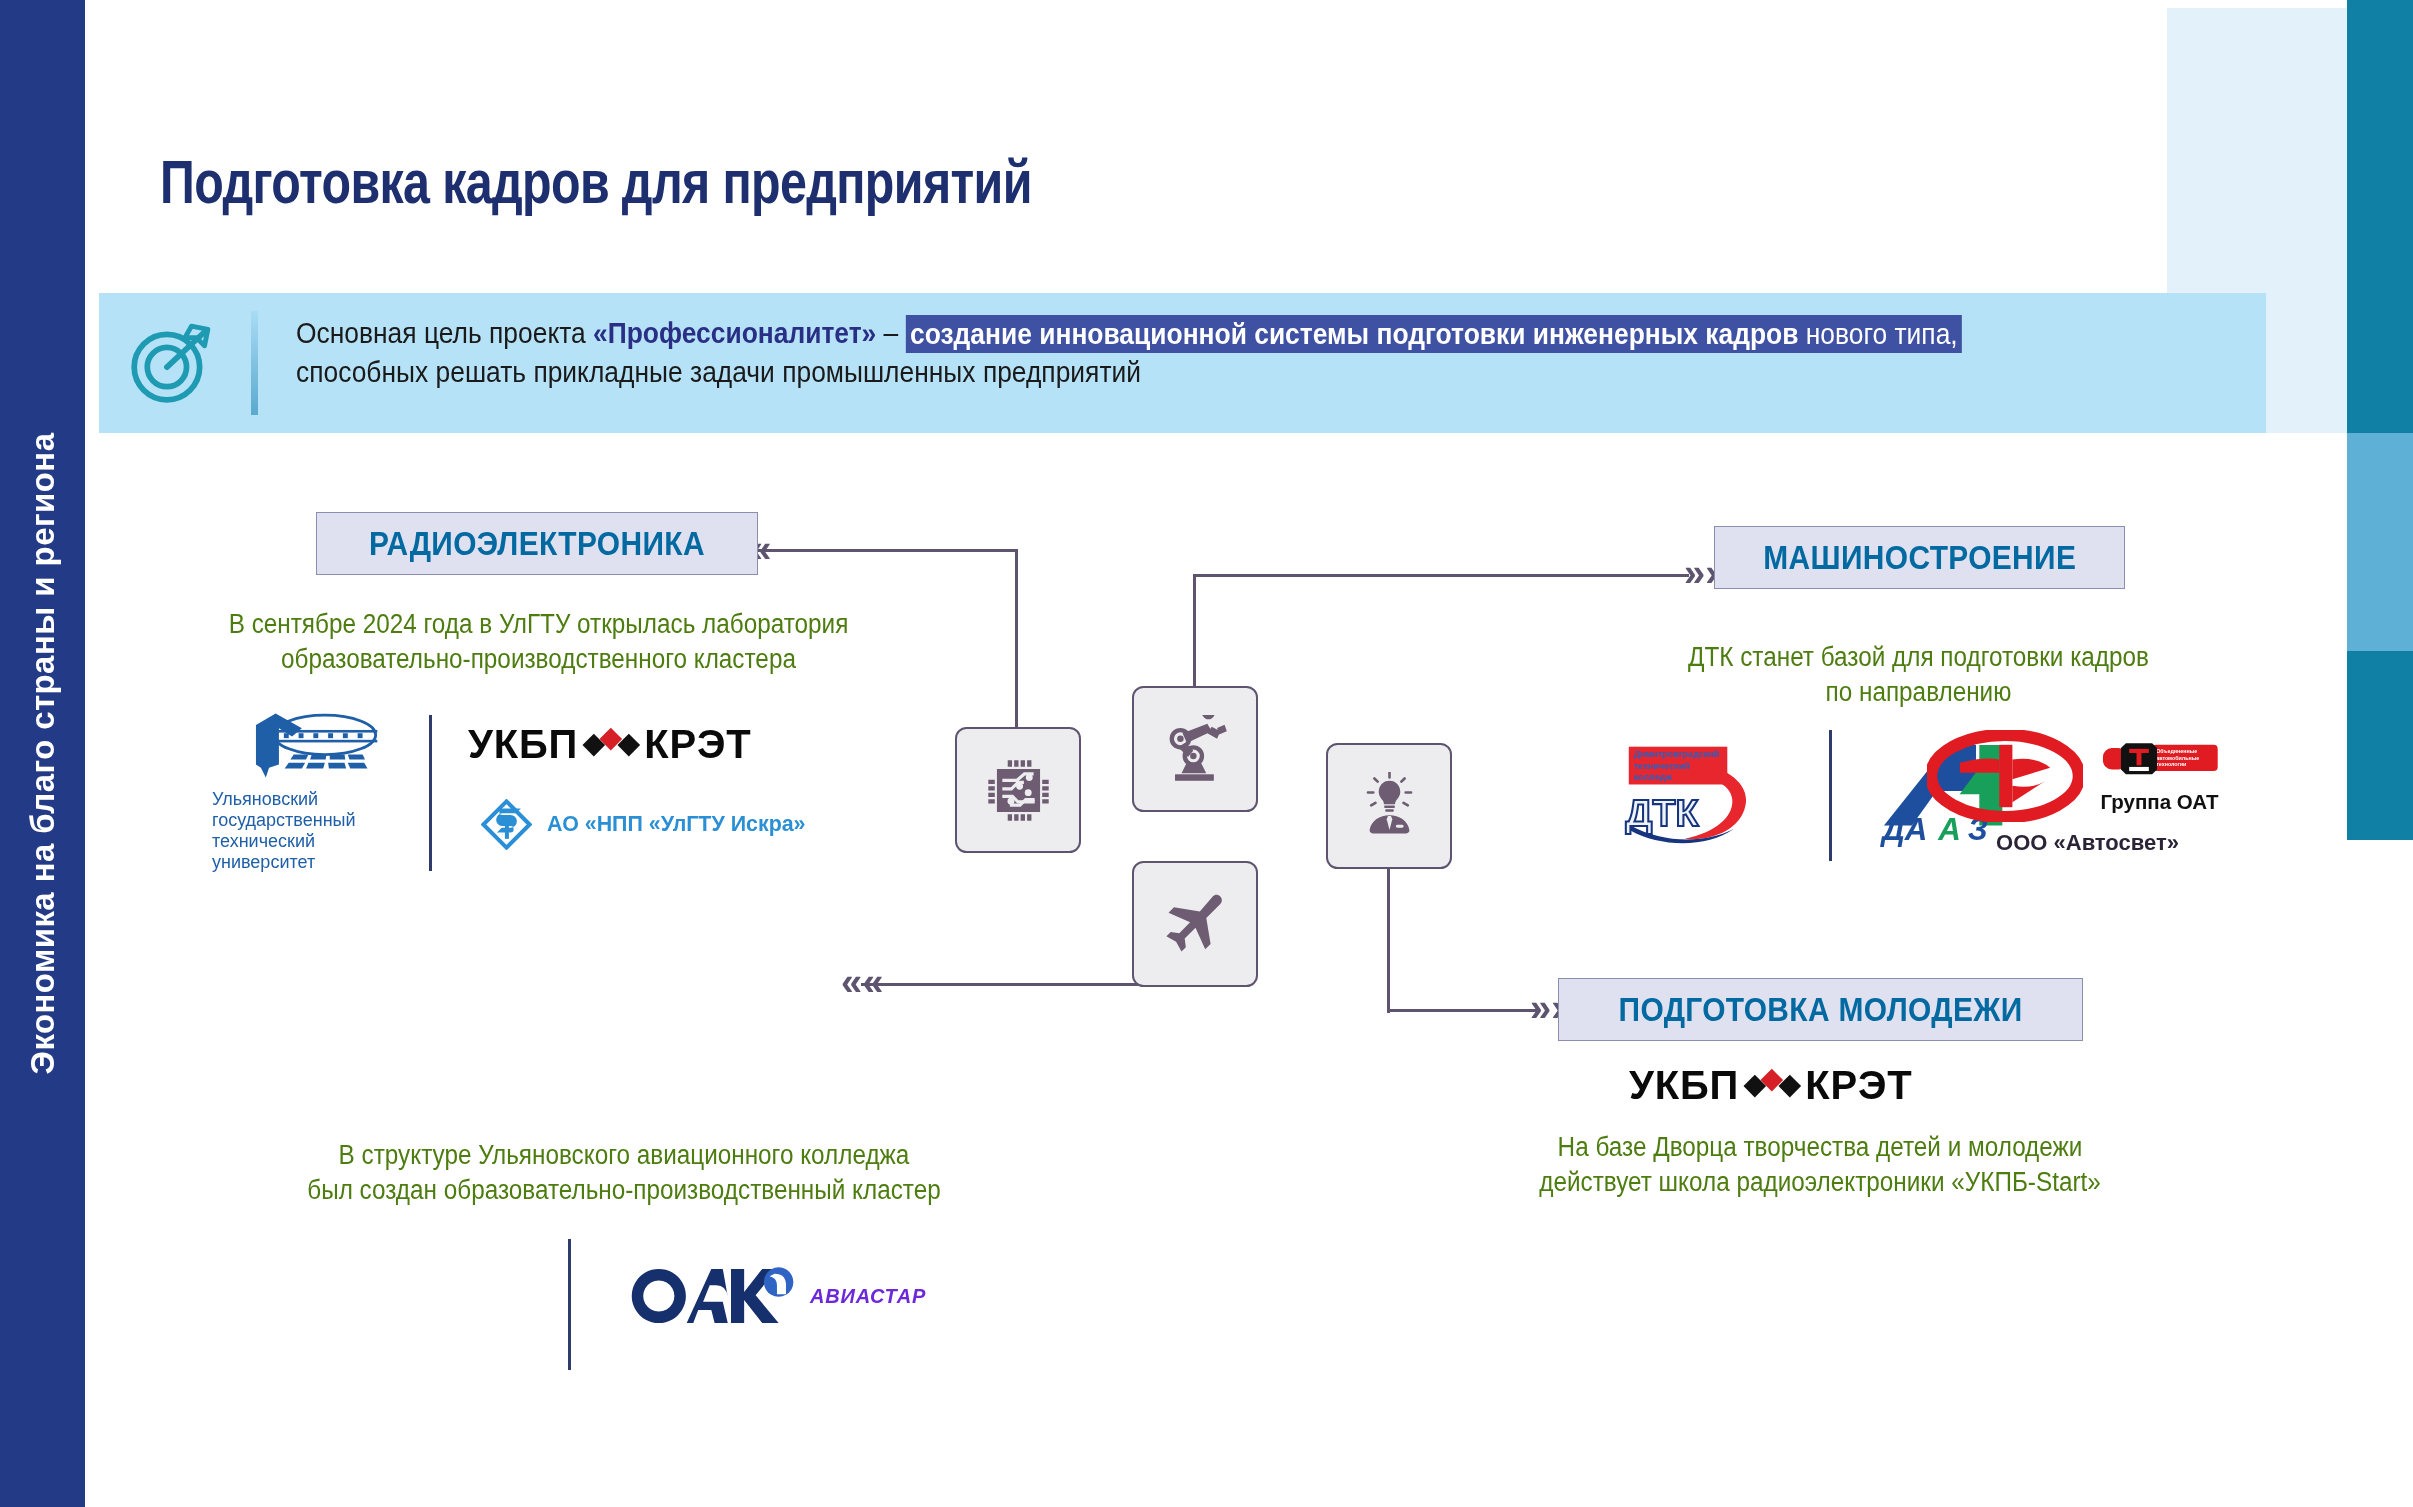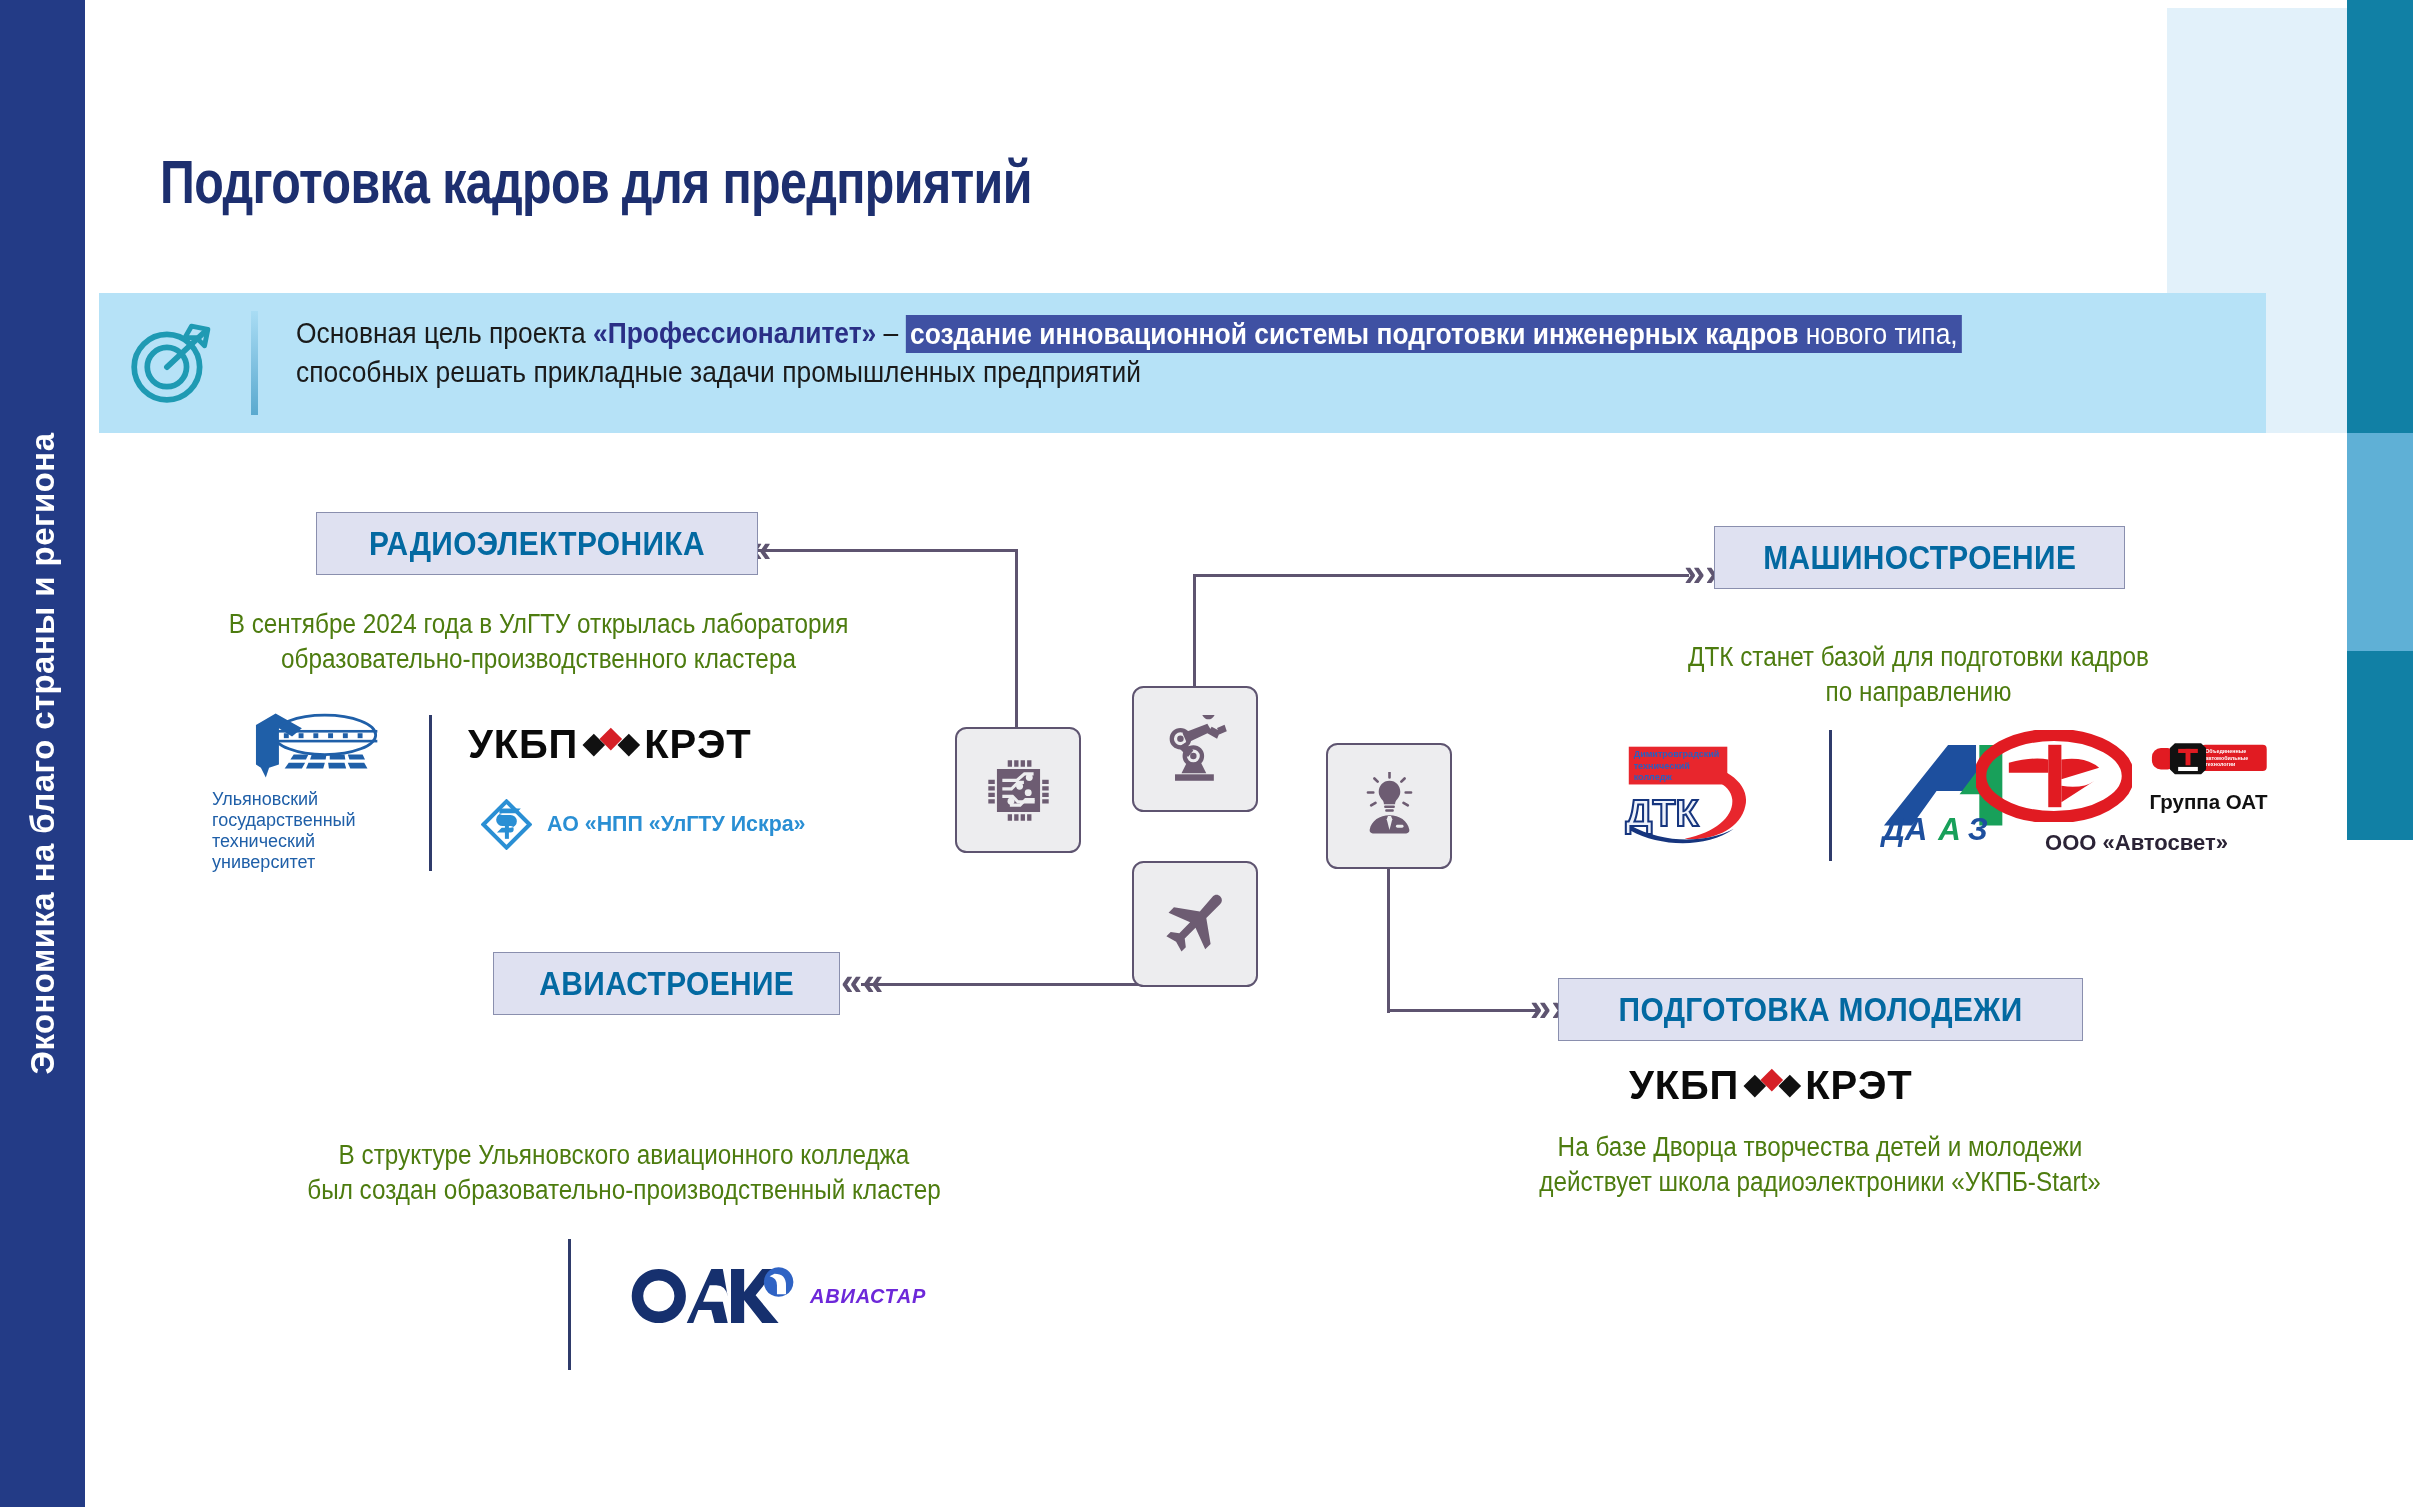--- a/index.html
+++ b/index.html
@@ -278,21 +278,21 @@
       <path d="M118 6 L118 62 L70 62 L40 104 L6 104 L84 6z" fill="#1d4f9e"></path>
       <path d="M122 6 L150 6 L150 104 L122 104 L122 66 L98 66 L122 34z" fill="#18a05a"></path>
       <g font-family="Liberation Sans, sans-serif" font-weight="bold" font-size="38" font-style="italic">
         <text x="4" y="122" fill="#1d4f9e">ДА</text>
         <text x="72" y="122" fill="#18a05a">А</text>
         <text x="108" y="122" fill="#1d4f9e">З</text>
       </g>
     </svg>
   </div>
 
-  <div style="position:absolute;left:1976px;top:286px;width:296px;">
+  <div style="position:absolute;left:1927px;top:286px;width:296px;">
     <div style="display:flex;align-items:center;gap:15px;">
       <svg width="156" height="92" viewBox="0 0 190 112">
         <ellipse cx="95" cy="56" rx="90" ry="50" fill="none" stroke="#e11b22" stroke-width="15"></ellipse>
         <path d="M88 18 h16 v76 h-16z" fill="#e11b22"></path>
         <path d="M40 40 q30 -8 48 -4 v16 h-48z" fill="#e11b22"></path>
         <path d="M104 36 q30 -4 46 10 l-46 14z" fill="#e11b22"></path>
         <path d="M104 68 q26 4 40 -6 l-40 26z" fill="#e11b22"></path>
       </svg>
       <div style="display:flex;flex-direction:column;align-items:center;gap:3.3px;">
         <svg width="123" height="48" viewBox="0 0 150 58">
@@ -307,23 +307,20 @@
           <rect x="38" y="13" width="24" height="5" fill="#e11b22"></rect>
           <rect x="47" y="13" width="6" height="20" fill="#e11b22"></rect>
           <rect x="38" y="35" width="24" height="5" fill="#fff"></rect>
         </svg>
         <div class="oat-cap">Группа ОАТ</div>
       </div>
     </div>
     <div class="avtosvet-cap" style="text-align:center;margin-top:8.2px;margin-left:25px;">ООО «Автосвет»</div>
   </div>
 
-  <div class="label-box" style="left:493px;top:508px;width:345px;height:61px;">
-    <span>АВИАСТРОЕНИЕ</span>
-  </div>
   <div class="para" style="left:205px;top:694px;width:838px;">
     <span>В структуре Ульяновского авиационного колледжа</span>
     <span>был создан образовательно-производственный кластер</span>
   </div>
 
 
   <div class="divider" style="left:568px;top:795px;height:131px;"></div>
 
   <div style="position:absolute;left:624px;top:820px;display:flex;align-items:center;gap:13px;">
     <svg width="173" height="64" viewBox="0 0 210 78">

